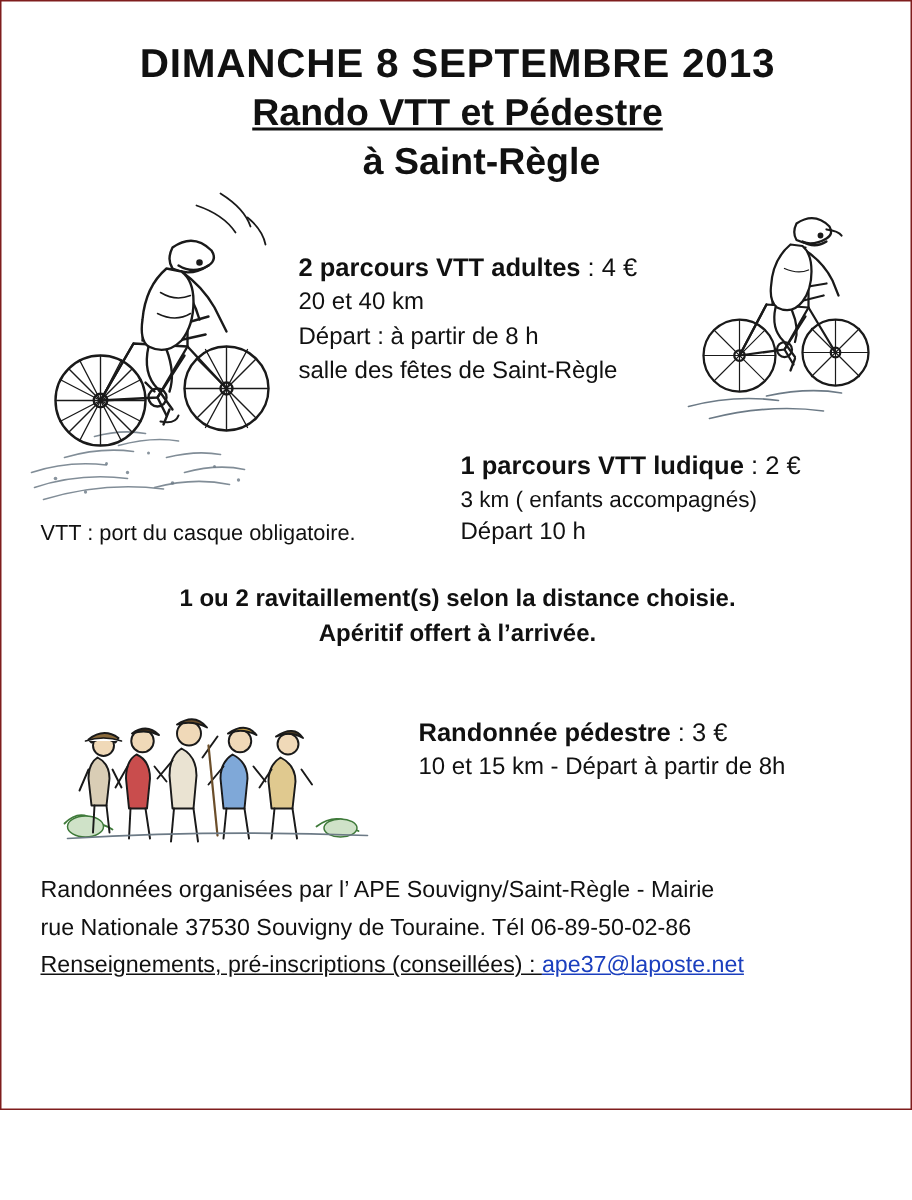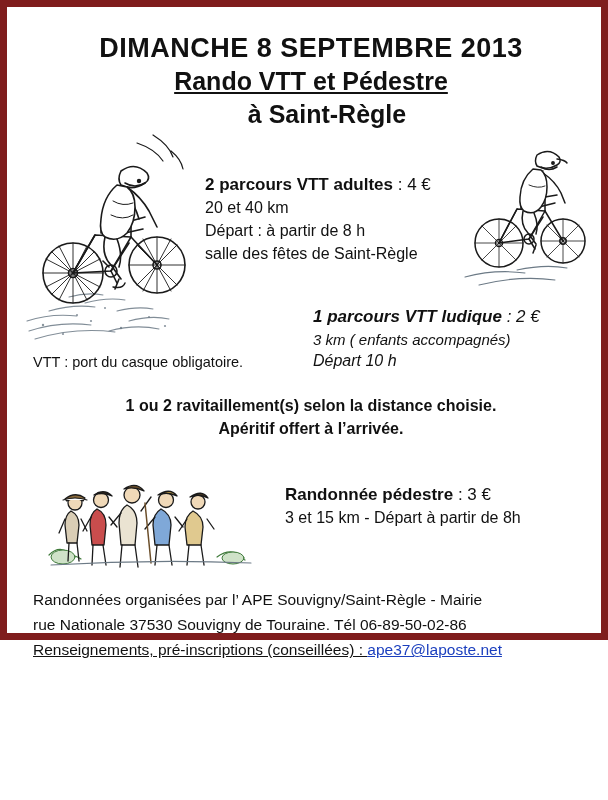--- a/index.html
+++ b/index.html
@@ -10,23 +10,23 @@
     width: 608px;
     height: 800px;
     background: #ffffff;
     font-family: "Liberation Sans", sans-serif;
     color: #111111;
     overflow: hidden;
   }
   #poster {
     position: relative;
     width: 608px;
-    height: 640px;
+    height: 740px;
     box-sizing: border-box;
-    border: 7px solid #7f1d1d;
+    border: 1px solid #7f1d1d;
     background: #ffffff;
   }
 
   
   .title-block {
     position: absolute;
     left: 0;
     top: 26px;
     width: 608px;
     text-align: center;
@@ -77,21 +77,20 @@
   .casque {
     left: 26px;
     top: 345px;
     font-size: 14.5px;
   }
 
   .vtt-ludique {
     left: 306px;
     top: 298px;
     font-size: 16px;
-    font-style: italic;
   }
   .vtt-ludique .ln1 { font-size: 17px; }
   .vtt-ludique .ln2 { font-size: 15px; }
 
   .ravito {
     left: 0;
     top: 388px;
     width: 608px;
     text-align: center;
     font-size: 16px;
@@ -387,21 +386,21 @@
       </g>
 
       <path d="M4 106 q100 -6 200 -2" stroke="#6c7a86" stroke-width="1.1"></path>
     </svg>
   </div>
 
   <div class="blk pedestre">
     <div class="ln ln1">
       <span class="b">Randonnée pédestre</span><span> : 3 €</span>
     </div>
-    <div class="ln">3 et 15 km - Départ à partir de 8h</div>
+    <div class="ln">10 et 15 km - Départ à partir de 8h</div>
   </div>
 
   <div class="blk orga">
     <div class="ln">Randonnées organisées par l’ APE Souvigny/Saint-Règle - Mairie</div>
     <div class="ln">rue Nationale 37530 Souvigny de Touraine. Tél 06-89-50-02-86</div>
     <div class="ln">
       <span class="ul">Renseignements, pré-inscriptions (conseillées) : </span><a class="link" href="#">ape37@laposte.net</a>
     </div>
   </div>
 

